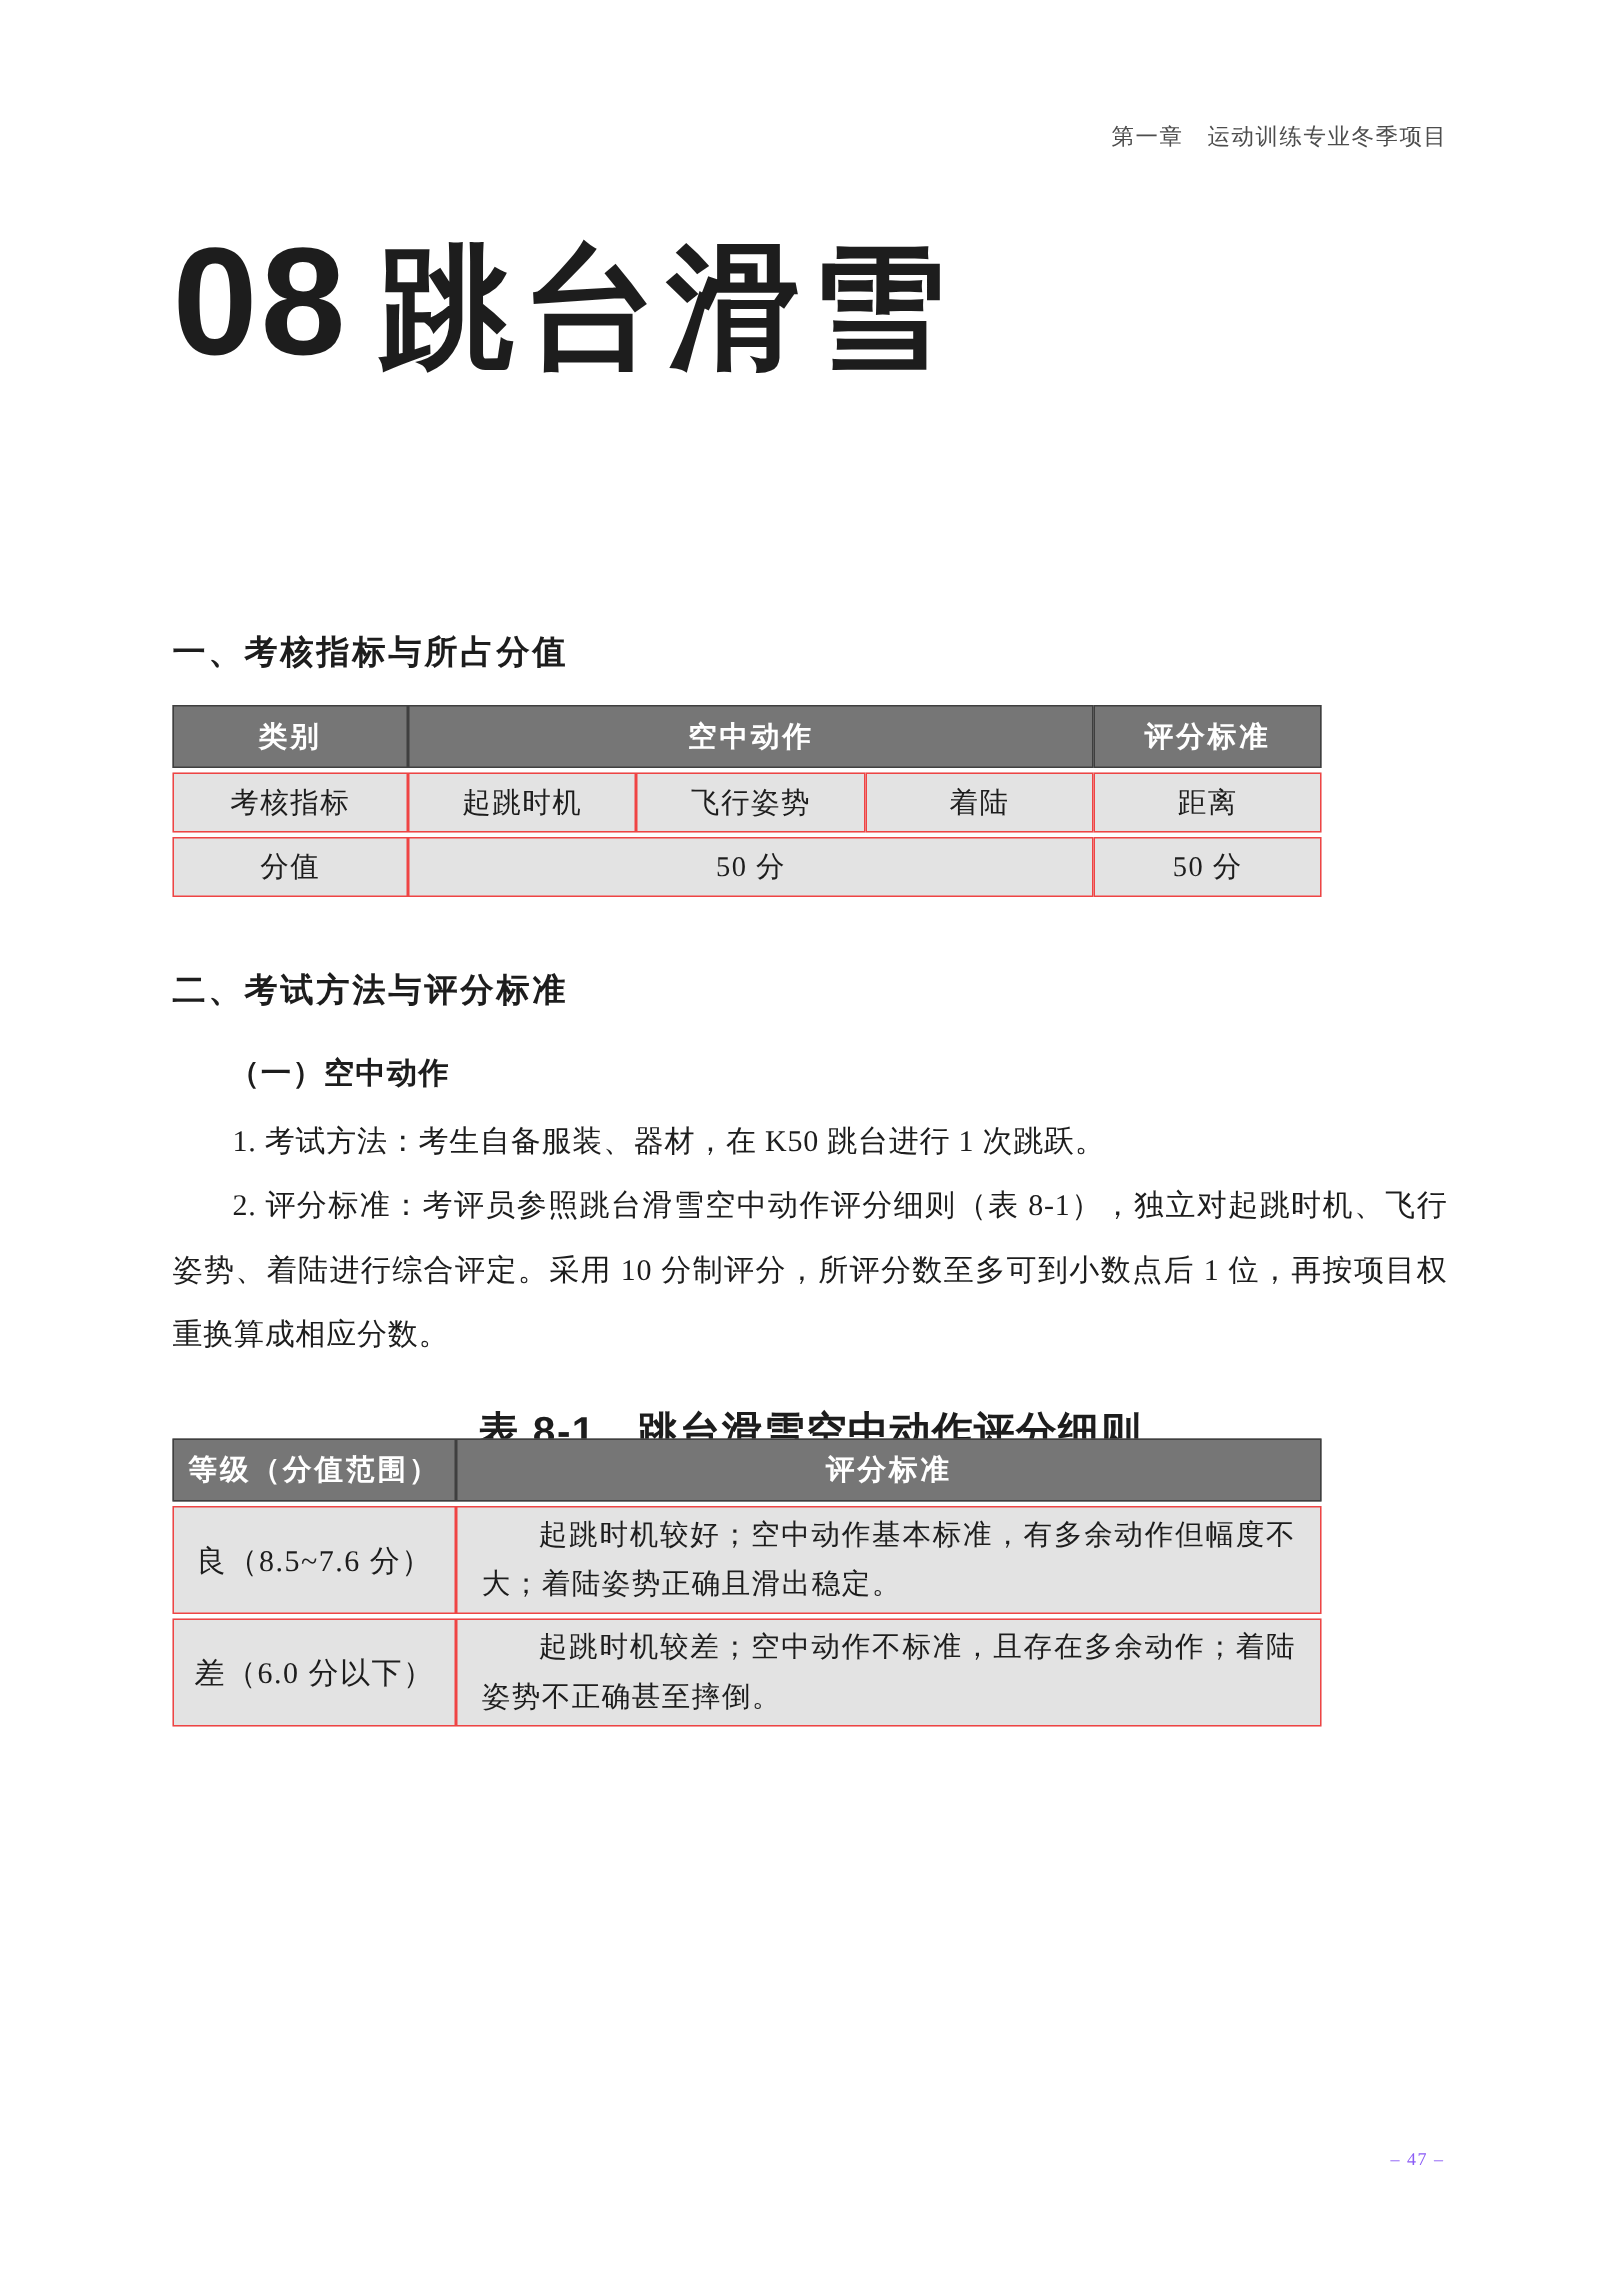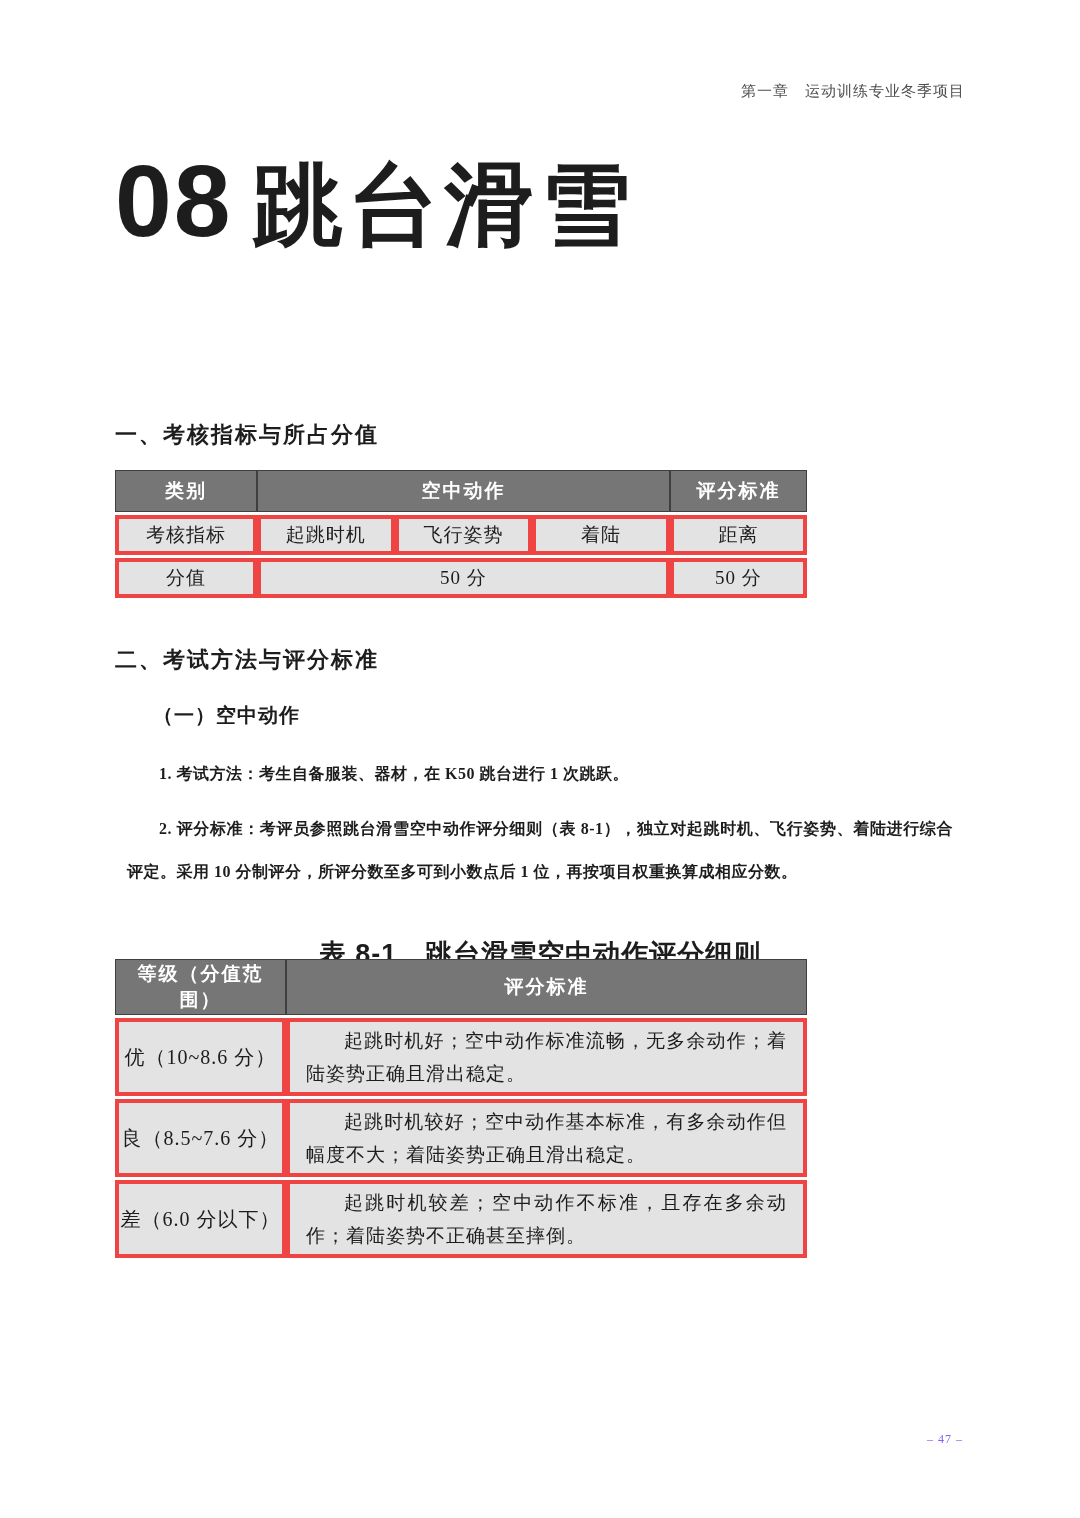--- a/index.html
+++ b/index.html
@@ -38,40 +38,40 @@
   .sec1{top:420px;}
   .sec2{top:645px;}
   .sub-heading{
     position:absolute;top:702px;left:153px;margin:0;
     font-size:20px;font-weight:bold;letter-spacing:1px;
   }
   .paras{
     position:absolute;top:740px;left:115px;width:850px;
   }
   .paras p{
-    margin:12px;font-size:16px;line-height:43px;
-    text-align:justify;text-indent:2em;letter-spacing:0.5px;font-weight:bold;
+    margin:0;font-size:20px;line-height:43px;
+    text-align:justify;text-indent:2em;letter-spacing:0.5px;
   }
   .tbl{
-    position:absolute;left:115px;width:692px;
+    position:absolute;left:115px;width:766px;
     border-collapse:separate;border-spacing:0 3px;
     font-size:19px;
   }
   .t1{top:467px;}
   .t2{top:956px;}
   .tbl th{
     background:var(--table-header-bg);
     color:#ffffff;font-weight:bold;
     border:1px solid #3f3f3f;
     text-align:center;vertical-align:middle;
     height:42px;letter-spacing:2px;
   }
   .tbl td{
     background:var(--table-row-bg);
-    border:4px solid #ef4444;
+    border:1px solid #ef4444;
     text-align:center;vertical-align:middle;
     height:40px;letter-spacing:1px;
   }
   .t2 td.grade{font-size:20px;height:72px;}
   .t2 td.criteria{
     text-align:justify;text-indent:2em;
     padding:2px 16px;line-height:33px;font-size:19px;
   }
   .caption{
     position:absolute;top:936px;left:115px;width:850px;
@@ -142,24 +142,20 @@
     <colgroup>
       <col style="width:24.7%">
         <col style="width:75.3%">
     </colgroup>
     <tbody>
       <tr>
         <th>等级（分值范围）</th>
         <th>评分标准</th>
       </tr>
       <tr>
-        <td class="grade">优（10~8.6 分）</td>
-        <td class="criteria">起跳时机好；空中动作标准流畅，无多余动作；着陆姿势正确且滑出稳定。</td>
-      </tr>
-      <tr>
         <td class="grade">良（8.5~7.6 分）</td>
         <td class="criteria">起跳时机较好；空中动作基本标准，有多余动作但幅度不大；着陆姿势正确且滑出稳定。</td>
       </tr>
       <tr>
         <td class="grade">差（6.0 分以下）</td>
         <td class="criteria">起跳时机较差；空中动作不标准，且存在多余动作；着陆姿势不正确甚至摔倒。</td>
       </tr>
     </tbody>
   </table>
 

